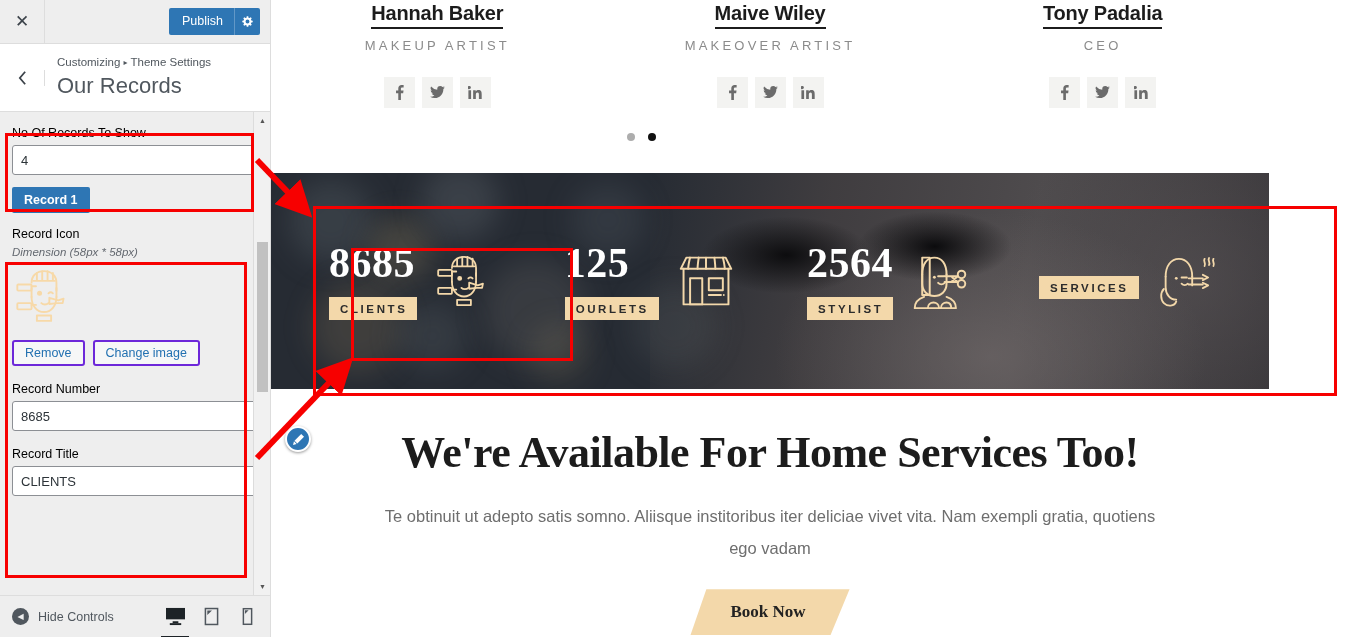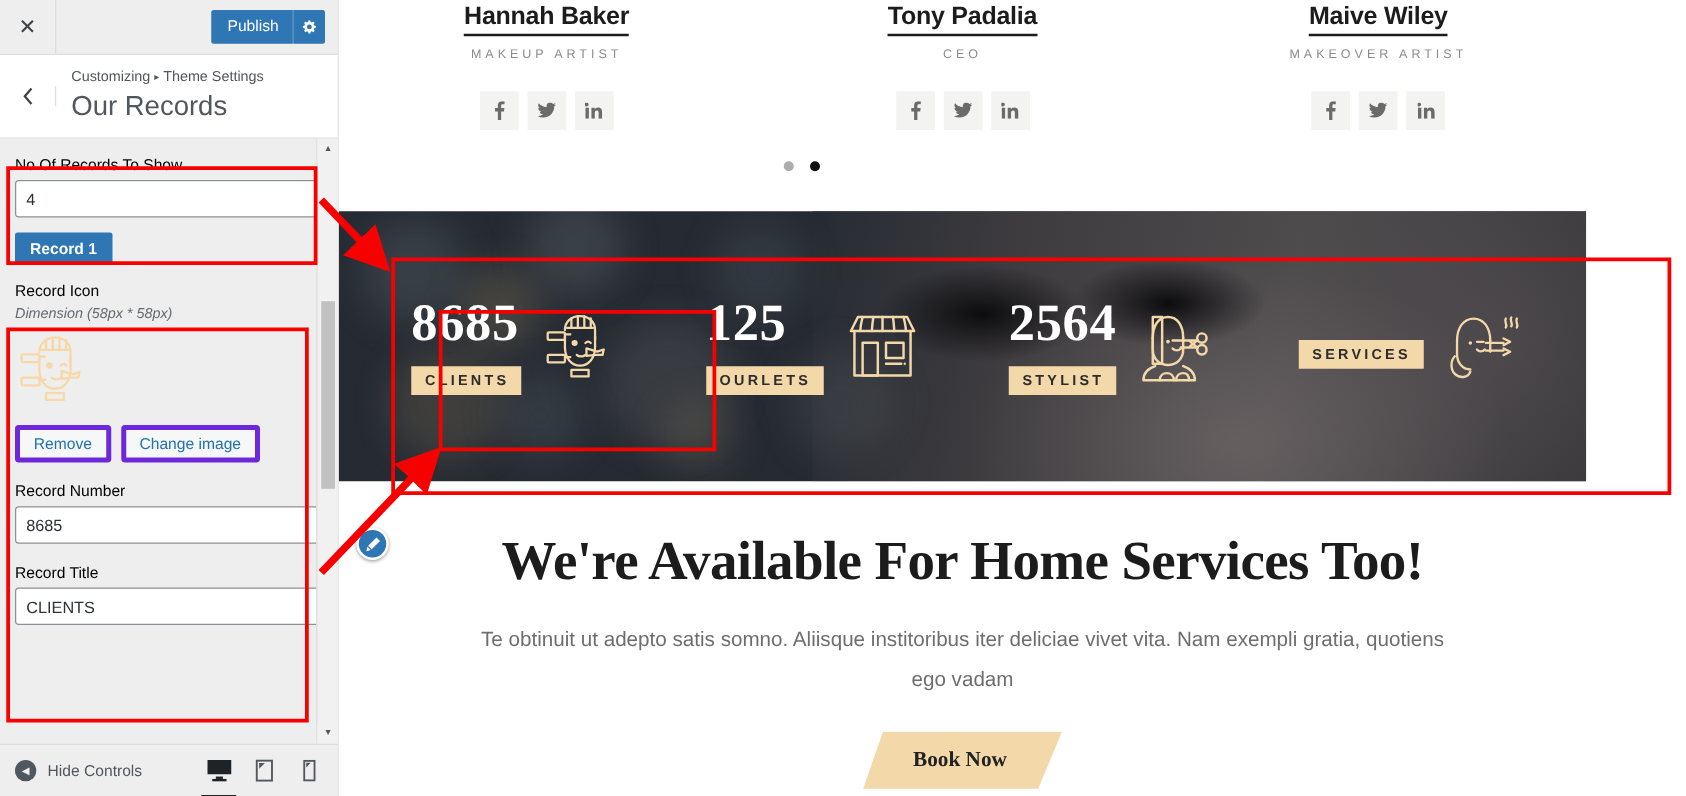--- a/index.html
+++ b/index.html
@@ -82,21 +82,21 @@
   .record-tab {
     display: inline-block;
     background: #2e76b4; color: #fff;
     font-size: 12.5px; font-weight: bold;
     padding: 6px 12px; border-radius: 2px; cursor: pointer;
   }
   .icon-preview { margin: 6px 0 10px 0; }
   .btn-row { display: flex; gap: 8px; margin-bottom: 16px; }
   .sec-btn {
     background: #f6f7f7; color: #2271b1;
-    border: 4px solid #6d28d9; border-radius: 3px;
+    border: 2px solid #6d28d9; border-radius: 3px;
     font-size: 12.5px; padding: 4px 11px; cursor: pointer;
     font-family: "Liberation Sans", sans-serif;
   }
 
   
   .cz-scroll {
     position: absolute; right: 0; top: 0; width: 17px; height: 100%;
     background: #f1f1f1; border-left: 1px solid #dcdcdc;
   }
   .cz-scroll-arrow {
@@ -135,21 +135,21 @@
   
   .team-row { display: flex; padding-top: 2px; }
   .team-card { flex: 1; text-align: center; }
   .team-name {
     font-family: "Liberation Sans", sans-serif;
     font-size: 20px; font-weight: bold; color: #1c1c1c;
     letter-spacing: -0.2px;
     display: inline-block; border-bottom: 2px solid #1c1c1c; padding-bottom: 2px;
   }
   .team-role {
-    font-size: 10px; color: #8b8b8b; letter-spacing: 3.2px;
+    font-size: 13px; color: #8b8b8b; letter-spacing: 3.2px;
     margin-top: 9px; text-transform: uppercase;
   }
   .socials { display: flex; justify-content: center; gap: 7px; margin-top: 24px; }
   .soc {
     width: 31px; height: 31px; background: #f3f3f1;
     display: flex; align-items: center; justify-content: center;
     color: #6b6b6b; cursor: pointer;
   }
   .dots { display: flex; justify-content: center; gap: 13px; margin-top: 25px; }
   .dot { width: 8px; height: 8px; border-radius: 50%; background: #adadad; cursor: pointer; }
@@ -368,44 +368,44 @@
           </span>
           <span class="soc">
             <svg width="14" height="13" viewBox="0 0 15 14" fill="#6b6b6b">
                 <path d="M3.3 14H.4V4.6h2.9V14zM1.8 3.3A1.7 1.7 0 1 1 1.8 0a1.7 1.7 0 0 1 0 3.3zM14.6 14h-2.9V9.4c0-1.1 0-2.5-1.5-2.5s-1.8 1.2-1.8 2.4V14H5.5V4.6h2.8v1.3h.1c.4-.8 1.4-1.5 2.8-1.5 3 0 3.5 2 3.5 4.5V14z"></path>
               </svg>
           </span>
         </div>
       </div>
 
       <div class="team-card">
+        <div><span class="team-name">Maive Wiley</span></div>
+        <div class="team-role">MAKEOVER ARTIST</div>
+        <div class="socials">
+          <span class="soc">
+            <svg width="9" height="15" viewBox="0 0 9 16" fill="#6b6b6b">
+                <path d="M6 16V8.7h2.4l.4-2.9H6V4c0-.8.2-1.4 1.4-1.4H8.9V0C8.6 0 7.7 0 6.7 0 4.6 0 3.2 1.3 3.2 3.6v2.2H.8v2.9h2.4V16H6z"></path>
+              </svg>
+          </span>
+          <span class="soc">
+            <svg width="15" height="13" viewBox="0 0 16 14" fill="#6b6b6b">
+                <path d="M16 1.7c-.6.3-1.2.4-1.9.5.7-.4 1.2-1 1.4-1.8-.6.4-1.3.6-2.1.8A3.3 3.3 0 0 0 11 0a3.3 3.3 0 0 0-3.3 3.3c0 .3 0 .5.1.7A9.3 9.3 0 0 1 1.1.6 3.3 3.3 0 0 0 2.1 5 3.2 3.2 0 0 1 .6 4.6a3.3 3.3 0 0 0 2.6 3.2 3.3 3.3 0 0 1-1.5.1 3.3 3.3 0 0 0 3 2.3A6.6 6.6 0 0 1 0 11.6 9.3 9.3 0 0 0 5 13c6 0 9.3-5 9.3-9.3V3.3c.7-.5 1.2-1 1.7-1.6z"></path>
+              </svg>
+          </span>
+          <span class="soc">
+            <svg width="14" height="13" viewBox="0 0 15 14" fill="#6b6b6b">
+                <path d="M3.3 14H.4V4.6h2.9V14zM1.8 3.3A1.7 1.7 0 1 1 1.8 0a1.7 1.7 0 0 1 0 3.3zM14.6 14h-2.9V9.4c0-1.1 0-2.5-1.5-2.5s-1.8 1.2-1.8 2.4V14H5.5V4.6h2.8v1.3h.1c.4-.8 1.4-1.5 2.8-1.5 3 0 3.5 2 3.5 4.5V14z"></path>
+              </svg>
+          </span>
+        </div>
+      </div>
+
+      <div class="team-card">
         <div><span class="team-name">Tony Padalia</span></div>
         <div class="team-role">CEO</div>
-        <div class="socials">
-          <span class="soc">
-            <svg width="9" height="15" viewBox="0 0 9 16" fill="#6b6b6b">
-                <path d="M6 16V8.7h2.4l.4-2.9H6V4c0-.8.2-1.4 1.4-1.4H8.9V0C8.6 0 7.7 0 6.7 0 4.6 0 3.2 1.3 3.2 3.6v2.2H.8v2.9h2.4V16H6z"></path>
-              </svg>
-          </span>
-          <span class="soc">
-            <svg width="15" height="13" viewBox="0 0 16 14" fill="#6b6b6b">
-                <path d="M16 1.7c-.6.3-1.2.4-1.9.5.7-.4 1.2-1 1.4-1.8-.6.4-1.3.6-2.1.8A3.3 3.3 0 0 0 11 0a3.3 3.3 0 0 0-3.3 3.3c0 .3 0 .5.1.7A9.3 9.3 0 0 1 1.1.6 3.3 3.3 0 0 0 2.1 5 3.2 3.2 0 0 1 .6 4.6a3.3 3.3 0 0 0 2.6 3.2 3.3 3.3 0 0 1-1.5.1 3.3 3.3 0 0 0 3 2.3A6.6 6.6 0 0 1 0 11.6 9.3 9.3 0 0 0 5 13c6 0 9.3-5 9.3-9.3V3.3c.7-.5 1.2-1 1.7-1.6z"></path>
-              </svg>
-          </span>
-          <span class="soc">
-            <svg width="14" height="13" viewBox="0 0 15 14" fill="#6b6b6b">
-                <path d="M3.3 14H.4V4.6h2.9V14zM1.8 3.3A1.7 1.7 0 1 1 1.8 0a1.7 1.7 0 0 1 0 3.3zM14.6 14h-2.9V9.4c0-1.1 0-2.5-1.5-2.5s-1.8 1.2-1.8 2.4V14H5.5V4.6h2.8v1.3h.1c.4-.8 1.4-1.5 2.8-1.5 3 0 3.5 2 3.5 4.5V14z"></path>
-              </svg>
-          </span>
-        </div>
-      </div>
-
-      <div class="team-card">
-        <div><span class="team-name">Maive Wiley</span></div>
-        <div class="team-role">MAKEOVER ARTIST</div>
         <div class="socials">
           <span class="soc">
             <svg width="9" height="15" viewBox="0 0 9 16" fill="#6b6b6b">
                 <path d="M6 16V8.7h2.4l.4-2.9H6V4c0-.8.2-1.4 1.4-1.4H8.9V0C8.6 0 7.7 0 6.7 0 4.6 0 3.2 1.3 3.2 3.6v2.2H.8v2.9h2.4V16H6z"></path>
               </svg>
           </span>
           <span class="soc">
             <svg width="15" height="13" viewBox="0 0 16 14" fill="#6b6b6b">
                 <path d="M16 1.7c-.6.3-1.2.4-1.9.5.7-.4 1.2-1 1.4-1.8-.6.4-1.3.6-2.1.8A3.3 3.3 0 0 0 11 0a3.3 3.3 0 0 0-3.3 3.3c0 .3 0 .5.1.7A9.3 9.3 0 0 1 1.1.6 3.3 3.3 0 0 0 2.1 5 3.2 3.2 0 0 1 .6 4.6a3.3 3.3 0 0 0 2.6 3.2 3.3 3.3 0 0 1-1.5.1 3.3 3.3 0 0 0 3 2.3A6.6 6.6 0 0 1 0 11.6 9.3 9.3 0 0 0 5 13c6 0 9.3-5 9.3-9.3V3.3c.7-.5 1.2-1 1.7-1.6z"></path>
               </svg>

